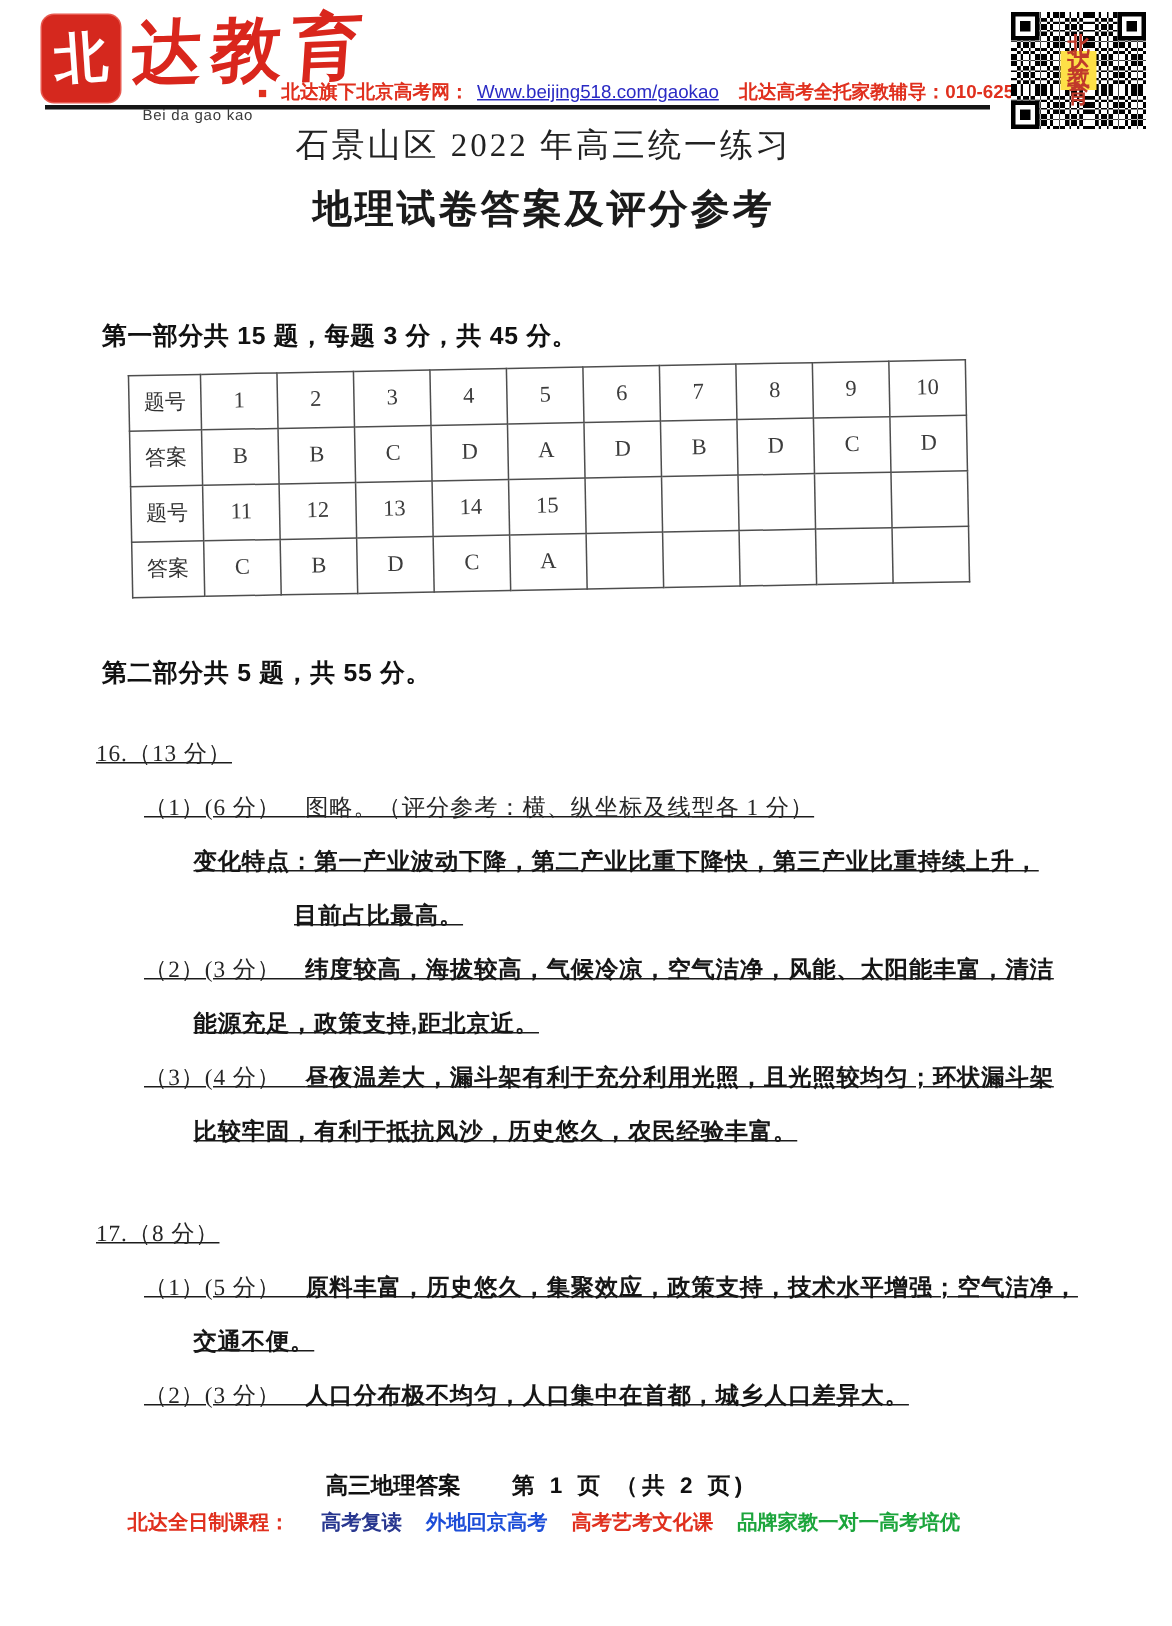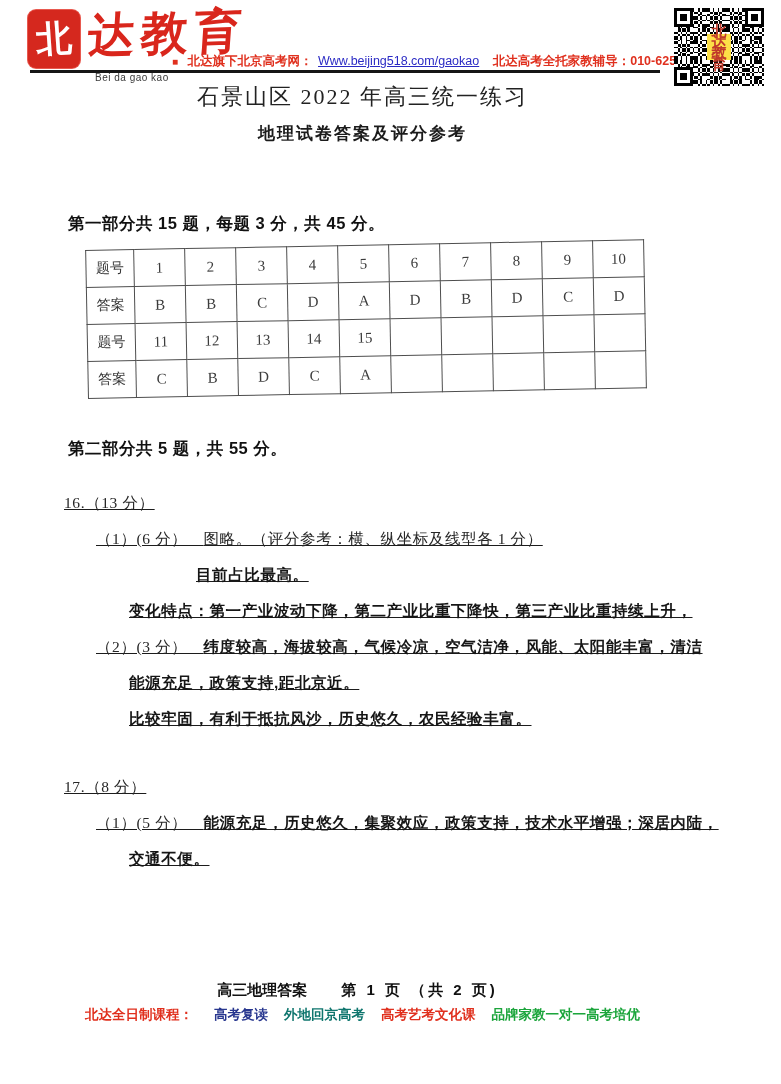--- a/index.html
+++ b/index.html
@@ -36,21 +36,21 @@
   .qr-finder.tl { left:0; top:0; } .qr-finder.tr { right:0; top:0; } .qr-finder.bl { left:0; bottom:0; }
   .qr-center { position:absolute; left:33px; top:26px; width:24px; height:26px; background:#fde047;
                color:#c0392b; font-size:15px; line-height:11px; text-align:center;
                font-family:"Liberation Sans",sans-serif; font-weight:bold;
                display:flex; align-items:center; justify-content:center; word-break:break-all; padding:2px; }
 
   
   .title1 { position:absolute; left:0; top:82px; width:725px; text-align:center;
             font-size:22px; letter-spacing:2px; color:#222; }
   .title2 { position:absolute; left:0; top:122px; width:725px; text-align:center;
-            font-size:17px; font-weight:bold; letter-spacing:2px; color:#1b1b1b; }
+            font-size:26px; font-weight:bold; letter-spacing:2px; color:#1b1b1b; }
 
   
   .part-heading { position:absolute; left:68px; font-family:"Liberation Sans",sans-serif;
                   font-weight:bold; font-size:16.5px; color:#111; letter-spacing:0.5px; }
   .ph1 { top:213px; } .ph2 { top:438px; }
 
   
   .tbl-wrap { position:absolute; left:88px; top:250px; transform:rotate(-1.1deg);
               transform-origin:0 100%; }
   table.ans { border-collapse:collapse; }
@@ -166,29 +166,31 @@
             <td></td>
           </tr>
         </tbody>
       </table>
   </div>
 
   <div class="part-heading ph2">第二部分共 5 题，共 55 分。</div>
   <div class="body-lines">
       <div class="bline indent-0"><span class="prefix">16.（13 分）</span></div>
       <div class="bline indent-1"><span class="prefix">（1）(6 分）　</span><span class="ntext">图略。（评分参考：横、纵坐标及线型各 1 分）</span></div>
+      <div class="bline indent-2"><span class="btext">变化特点：第一产业波动下降，第二产业比重下降快，第三产业比重持续上升，</span></div>
       <div class="bline indent-3"><span class="btext">目前占比最高。</span></div>
-      <div class="bline indent-2"><span class="btext">变化特点：第一产业波动下降，第二产业比重下降快，第三产业比重持续上升，</span></div>
       <div class="bline indent-1"><span class="prefix">（2）(3 分）　</span><span class="btext">纬度较高，海拔较高，气候冷凉，空气洁净，风能、太阳能丰富，清洁</span></div>
       <div class="bline indent-2"><span class="btext">能源充足，政策支持,距北京近。</span></div>
+      <div class="bline indent-1"><span class="prefix">（3）(4 分）　</span><span class="btext">昼夜温差大，漏斗架有利于充分利用光照，且光照较均匀；环状漏斗架</span></div>
       <div class="bline indent-2"><span class="btext">比较牢固，有利于抵抗风沙，历史悠久，农民经验丰富。</span></div>
       <div class="bline indent-0 gap"><span class="prefix">17.（8 分）</span></div>
-      <div class="bline indent-1"><span class="prefix">（1）(5 分）　</span><span class="btext">能源充足，历史悠久，集聚效应，政策支持，技术水平增强；深居内陆，</span></div>
+      <div class="bline indent-1"><span class="prefix">（1）(5 分）　</span><span class="btext">原料丰富，历史悠久，集聚效应，政策支持，技术水平增强；空气洁净，</span></div>
       <div class="bline indent-2"><span class="btext">交通不便。</span></div>
+      <div class="bline indent-1"><span class="prefix">（2）(3 分）　</span><span class="btext">人口分布极不均匀，人口集中在首都，城乡人口差异大。</span></div>
     </div>
 
   <div class="page-line">
     <span>高三地理答案</span>
     <span class="pl-right">第 1 页 （共 2 页)</span>
   </div>
-  <div class="promos"><span style="color: rgb(224, 48, 30);">北达全日制课程：</span><span style="color: rgb(40, 55, 143); margin-left: 13px;">高考复读</span><span style="color: #0f766e; margin-top: 36px;">外地回京高考</span><span style="color: rgb(224, 48, 30);">高考艺考文化课</span><span style="color: rgb(28, 165, 60);">品牌家教一对一高考培优</span></div>
+  <div class="promos"><span style="color: rgb(224, 48, 30);">北达全日制课程：</span><span style="color: rgb(40, 55, 143); margin-left: 13px;">高考复读</span><span style="color: #1d4ed8; margin-top: 36px;">外地回京高考</span><span style="color: rgb(224, 48, 30);">高考艺考文化课</span><span style="color: rgb(28, 165, 60);">品牌家教一对一高考培优</span></div>
 
 </div>
 
 </body></html>

